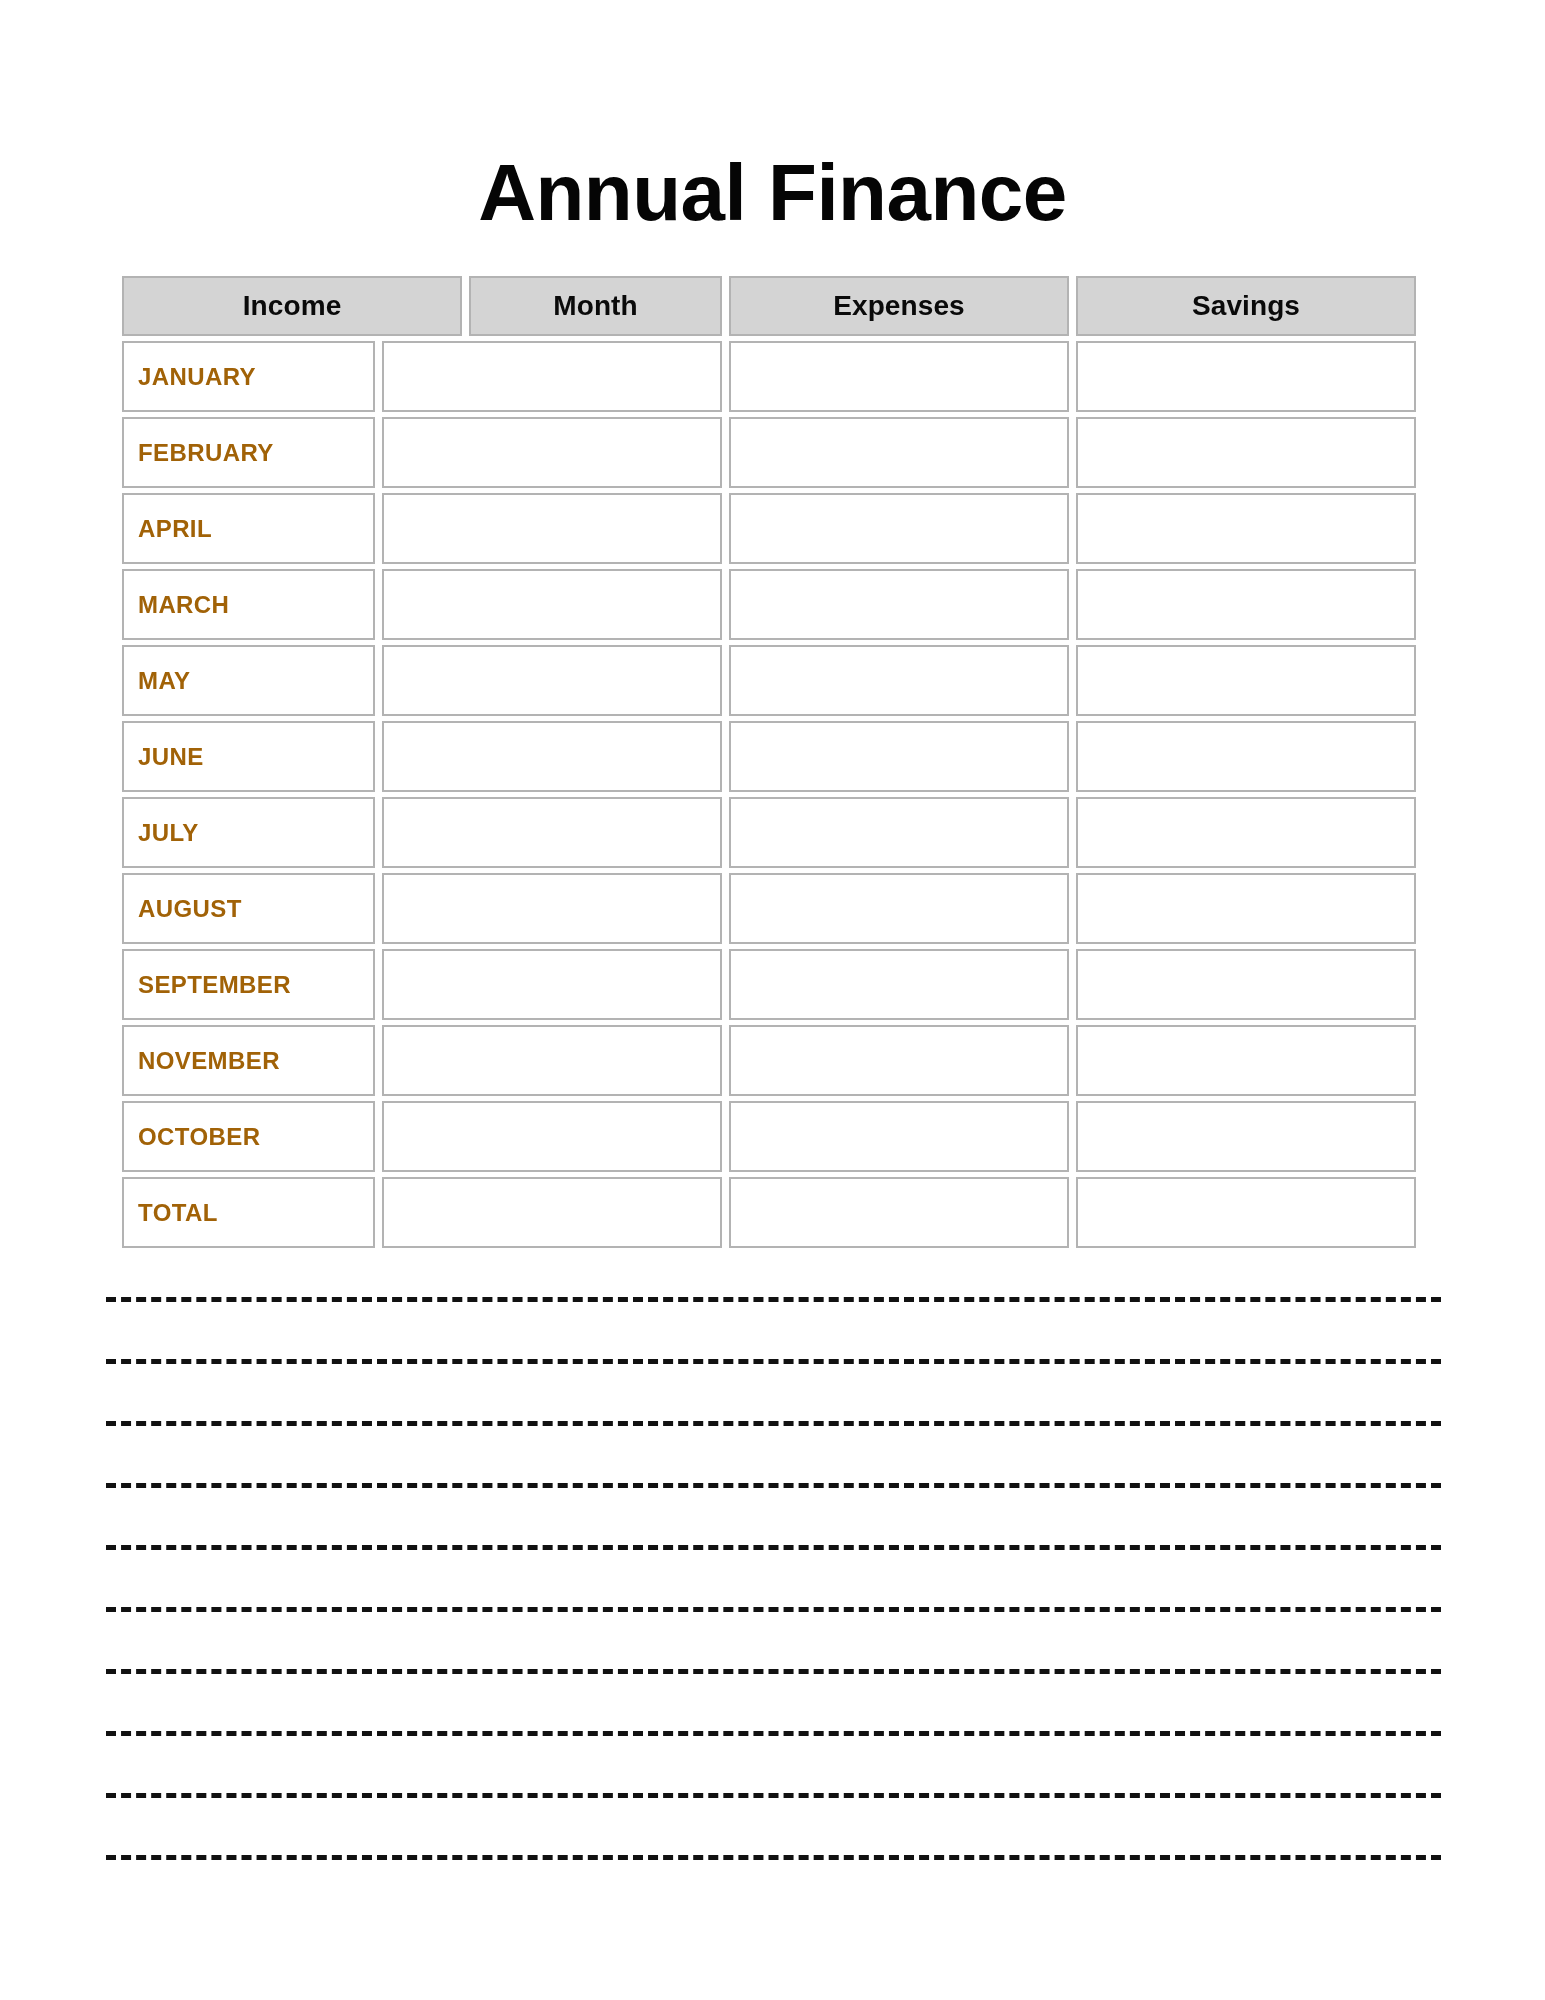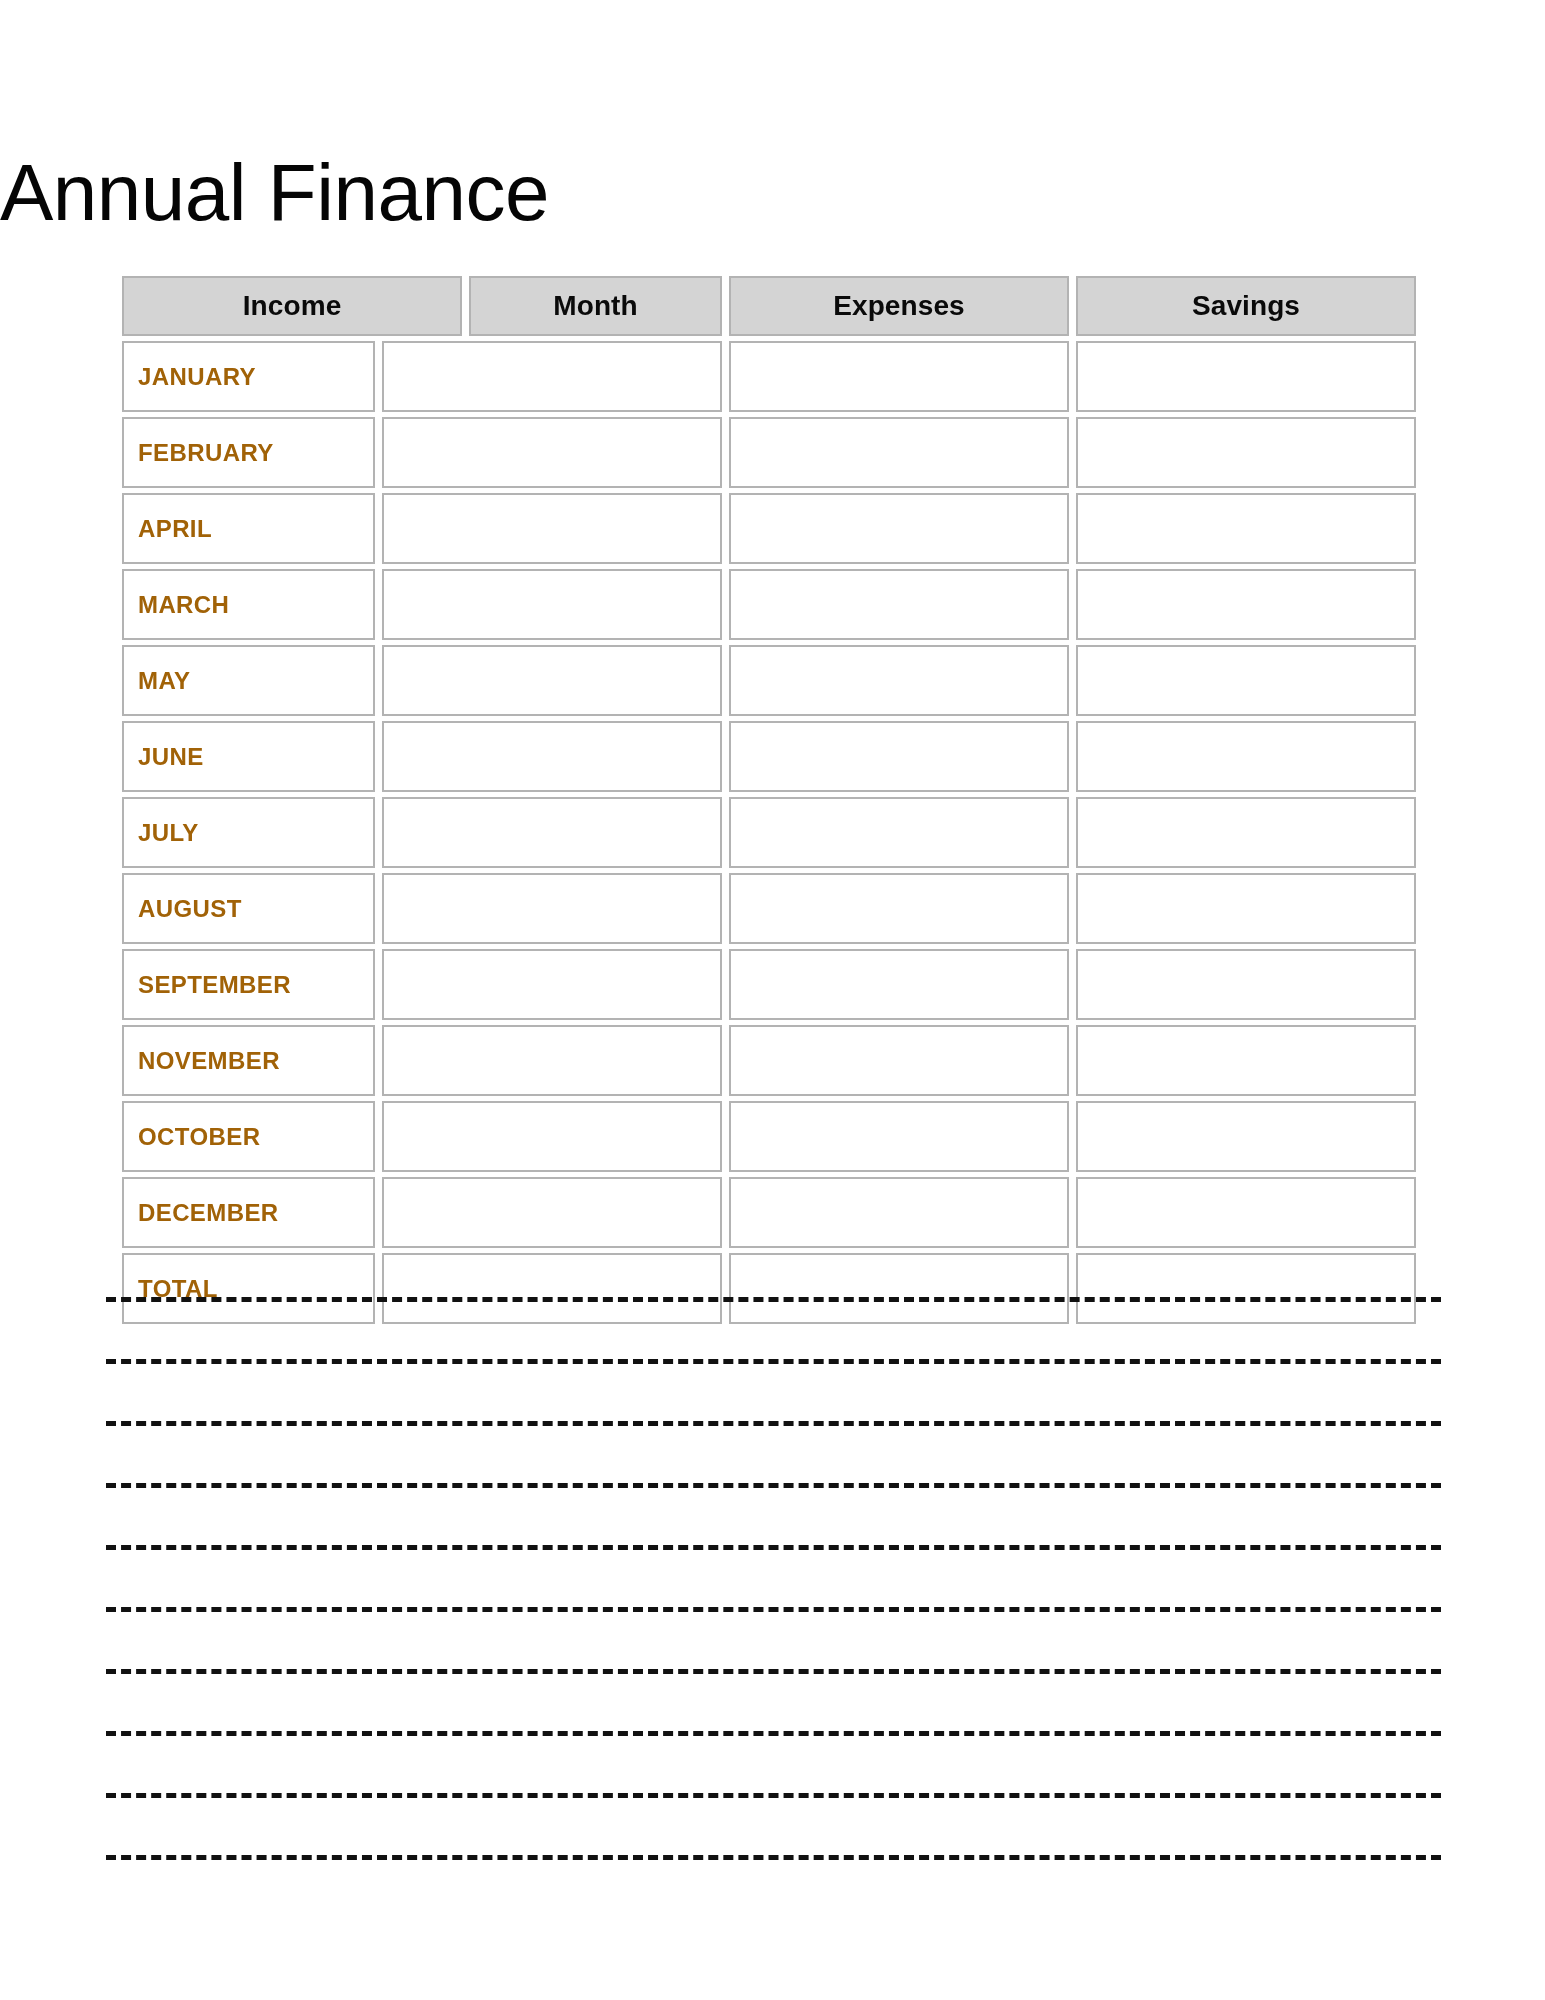--- a/index.html
+++ b/index.html
@@ -20,24 +20,24 @@
     background: #ffffff;
     box-sizing: border-box;
   }
 
   
   .title {
     position: absolute;
     left: 0;
     top: 96px;
     width: 1545px;
-    text-align: left;
+    text-align: center;
     font-size: 80px;
     line-height: 86px;
-    font-weight: 400;
+    font-weight: 700;
     letter-spacing: -0.5px;
     color: #050505;
     white-space: nowrap;
   }
 
   
   .table-wrap {
     position: absolute;
     left: 122px;
     top: 276px;
@@ -221,28 +221,20 @@
 
     <div class="row row-body">
       <div class="cell col-month">
         <span>OCTOBER</span>
       </div>
       <div class="cell col-income"></div>
       <div class="cell col-expense"></div>
       <div class="cell col-saving"></div>
     </div>
 
-    <div class="row row-body">
-      <div class="cell col-month">
-        <span>DECEMBER</span>
-      </div>
-      <div class="cell col-income"></div>
-      <div class="cell col-expense"></div>
-      <div class="cell col-saving"></div>
-    </div>
 
     <div class="row row-body">
       <div class="cell col-month">
         <span>TOTAL</span>
       </div>
       <div class="cell col-income"></div>
       <div class="cell col-expense"></div>
       <div class="cell col-saving"></div>
     </div>
 

